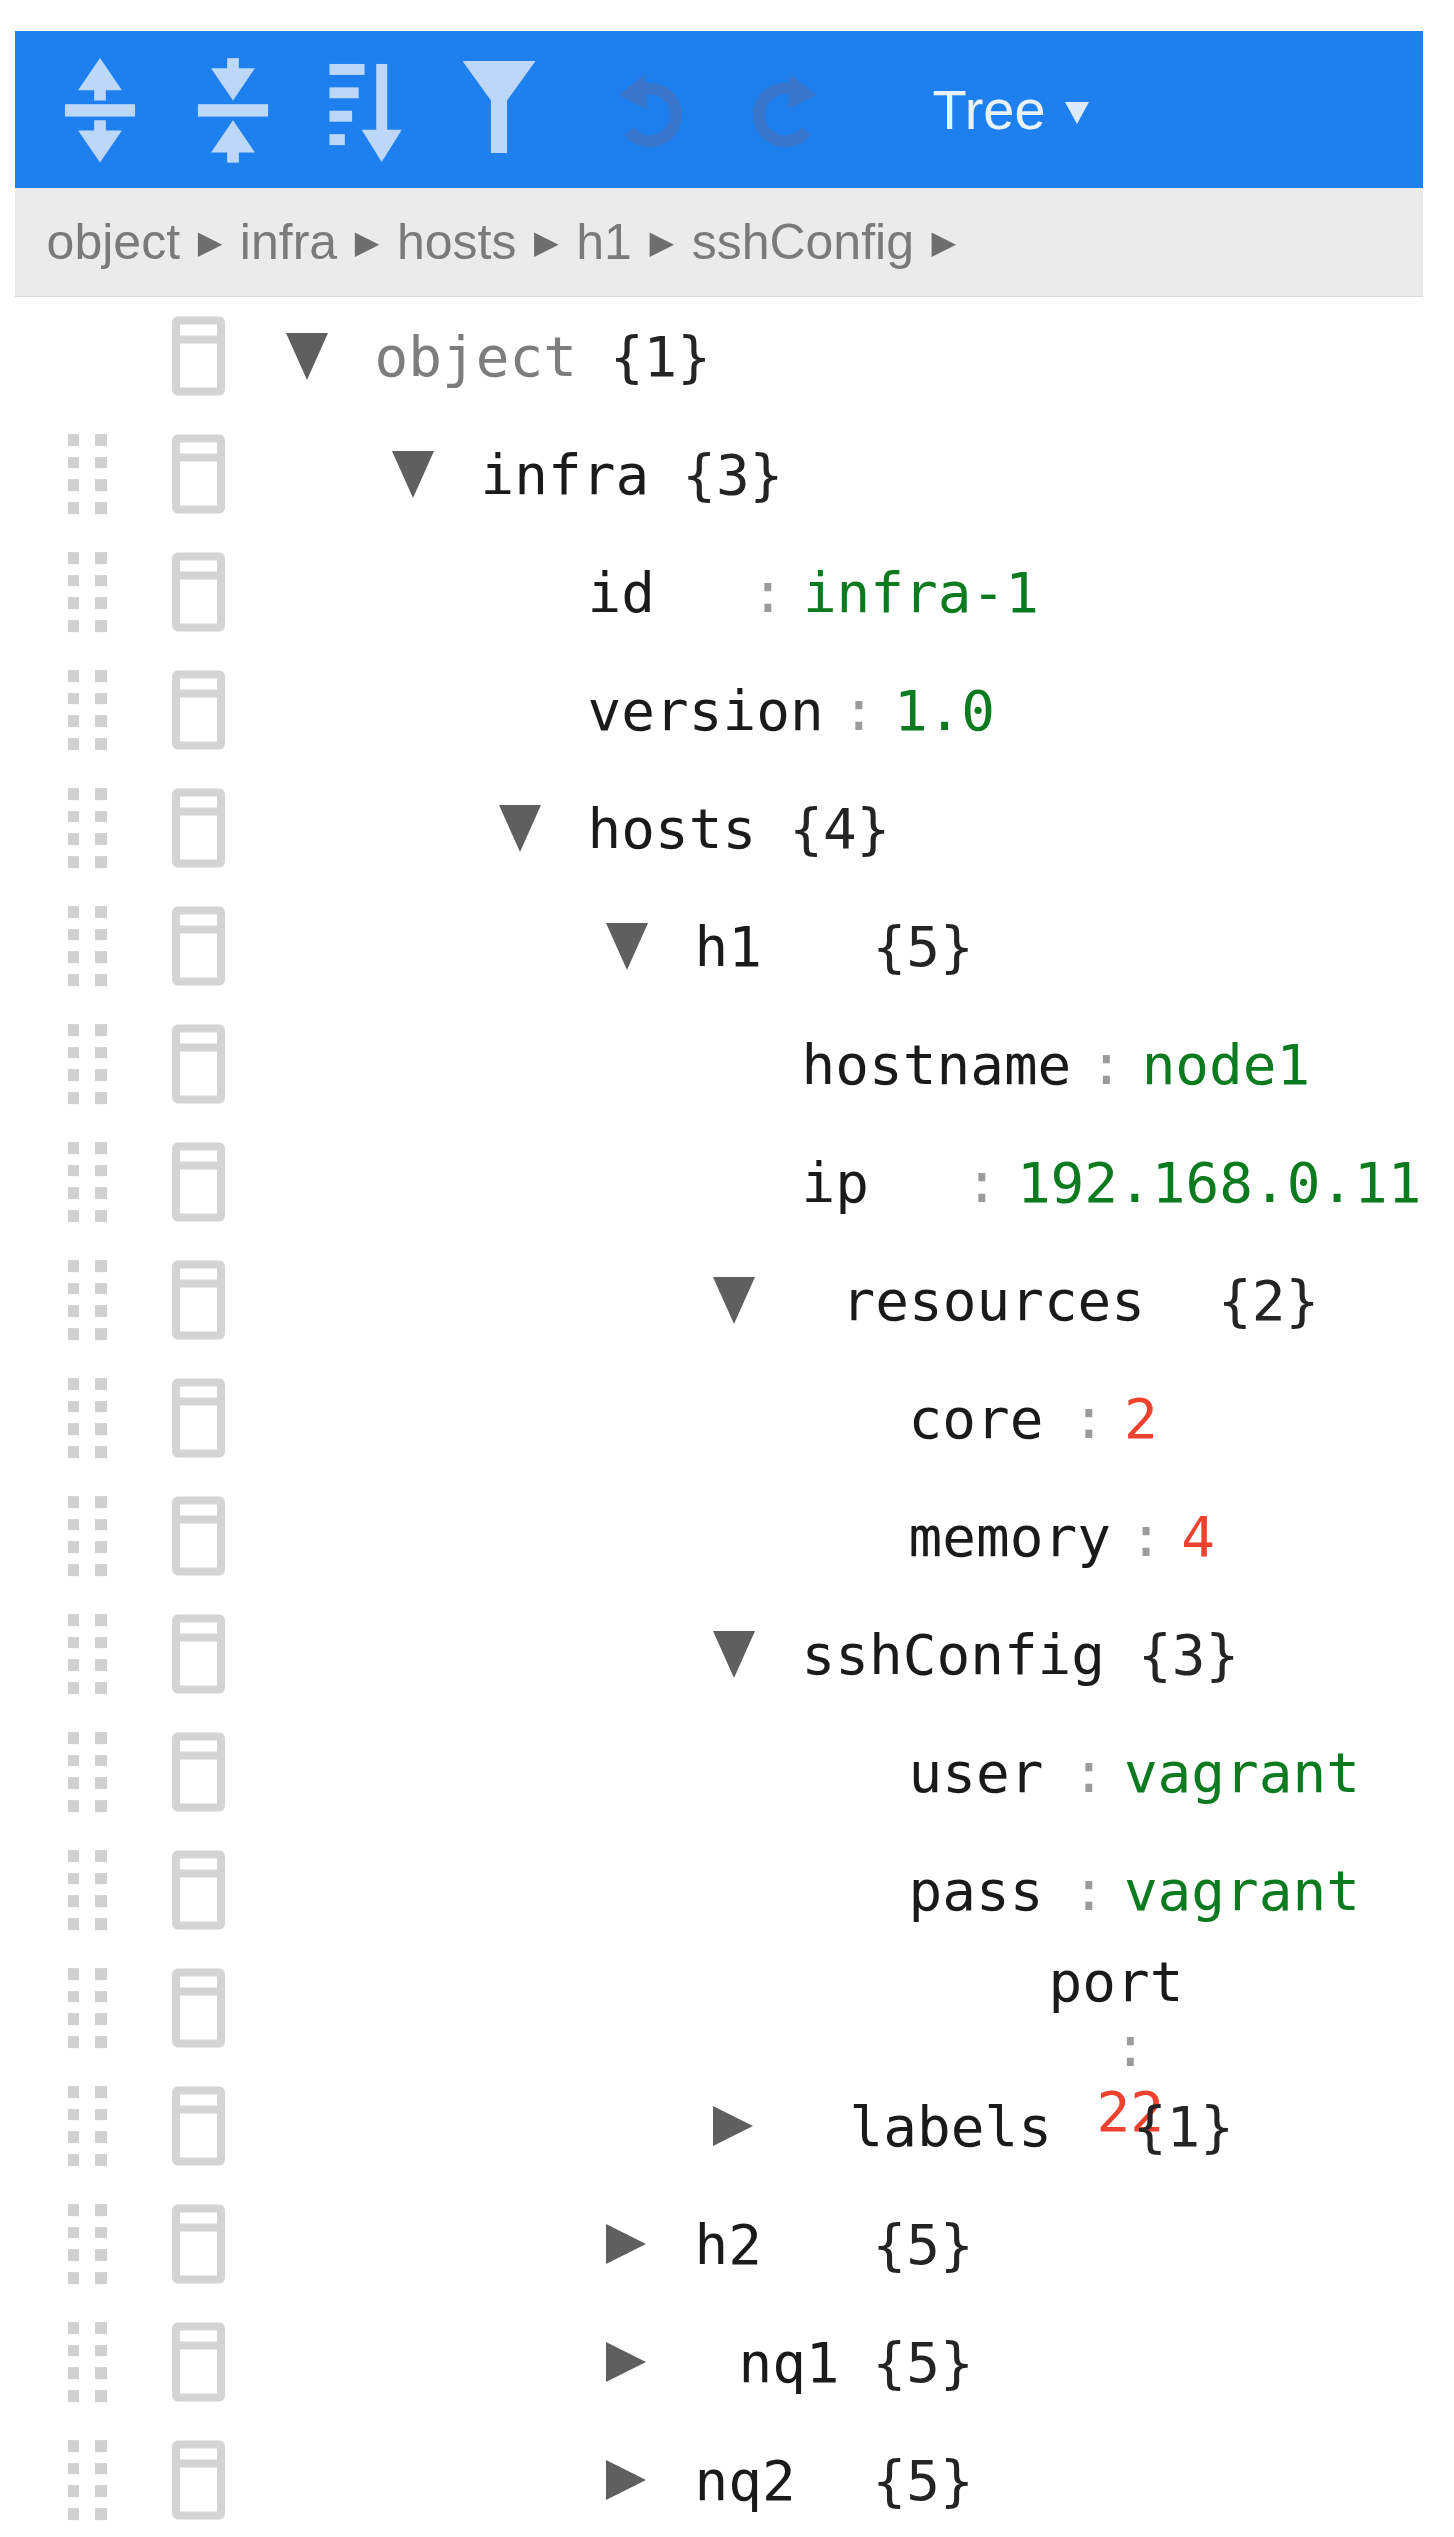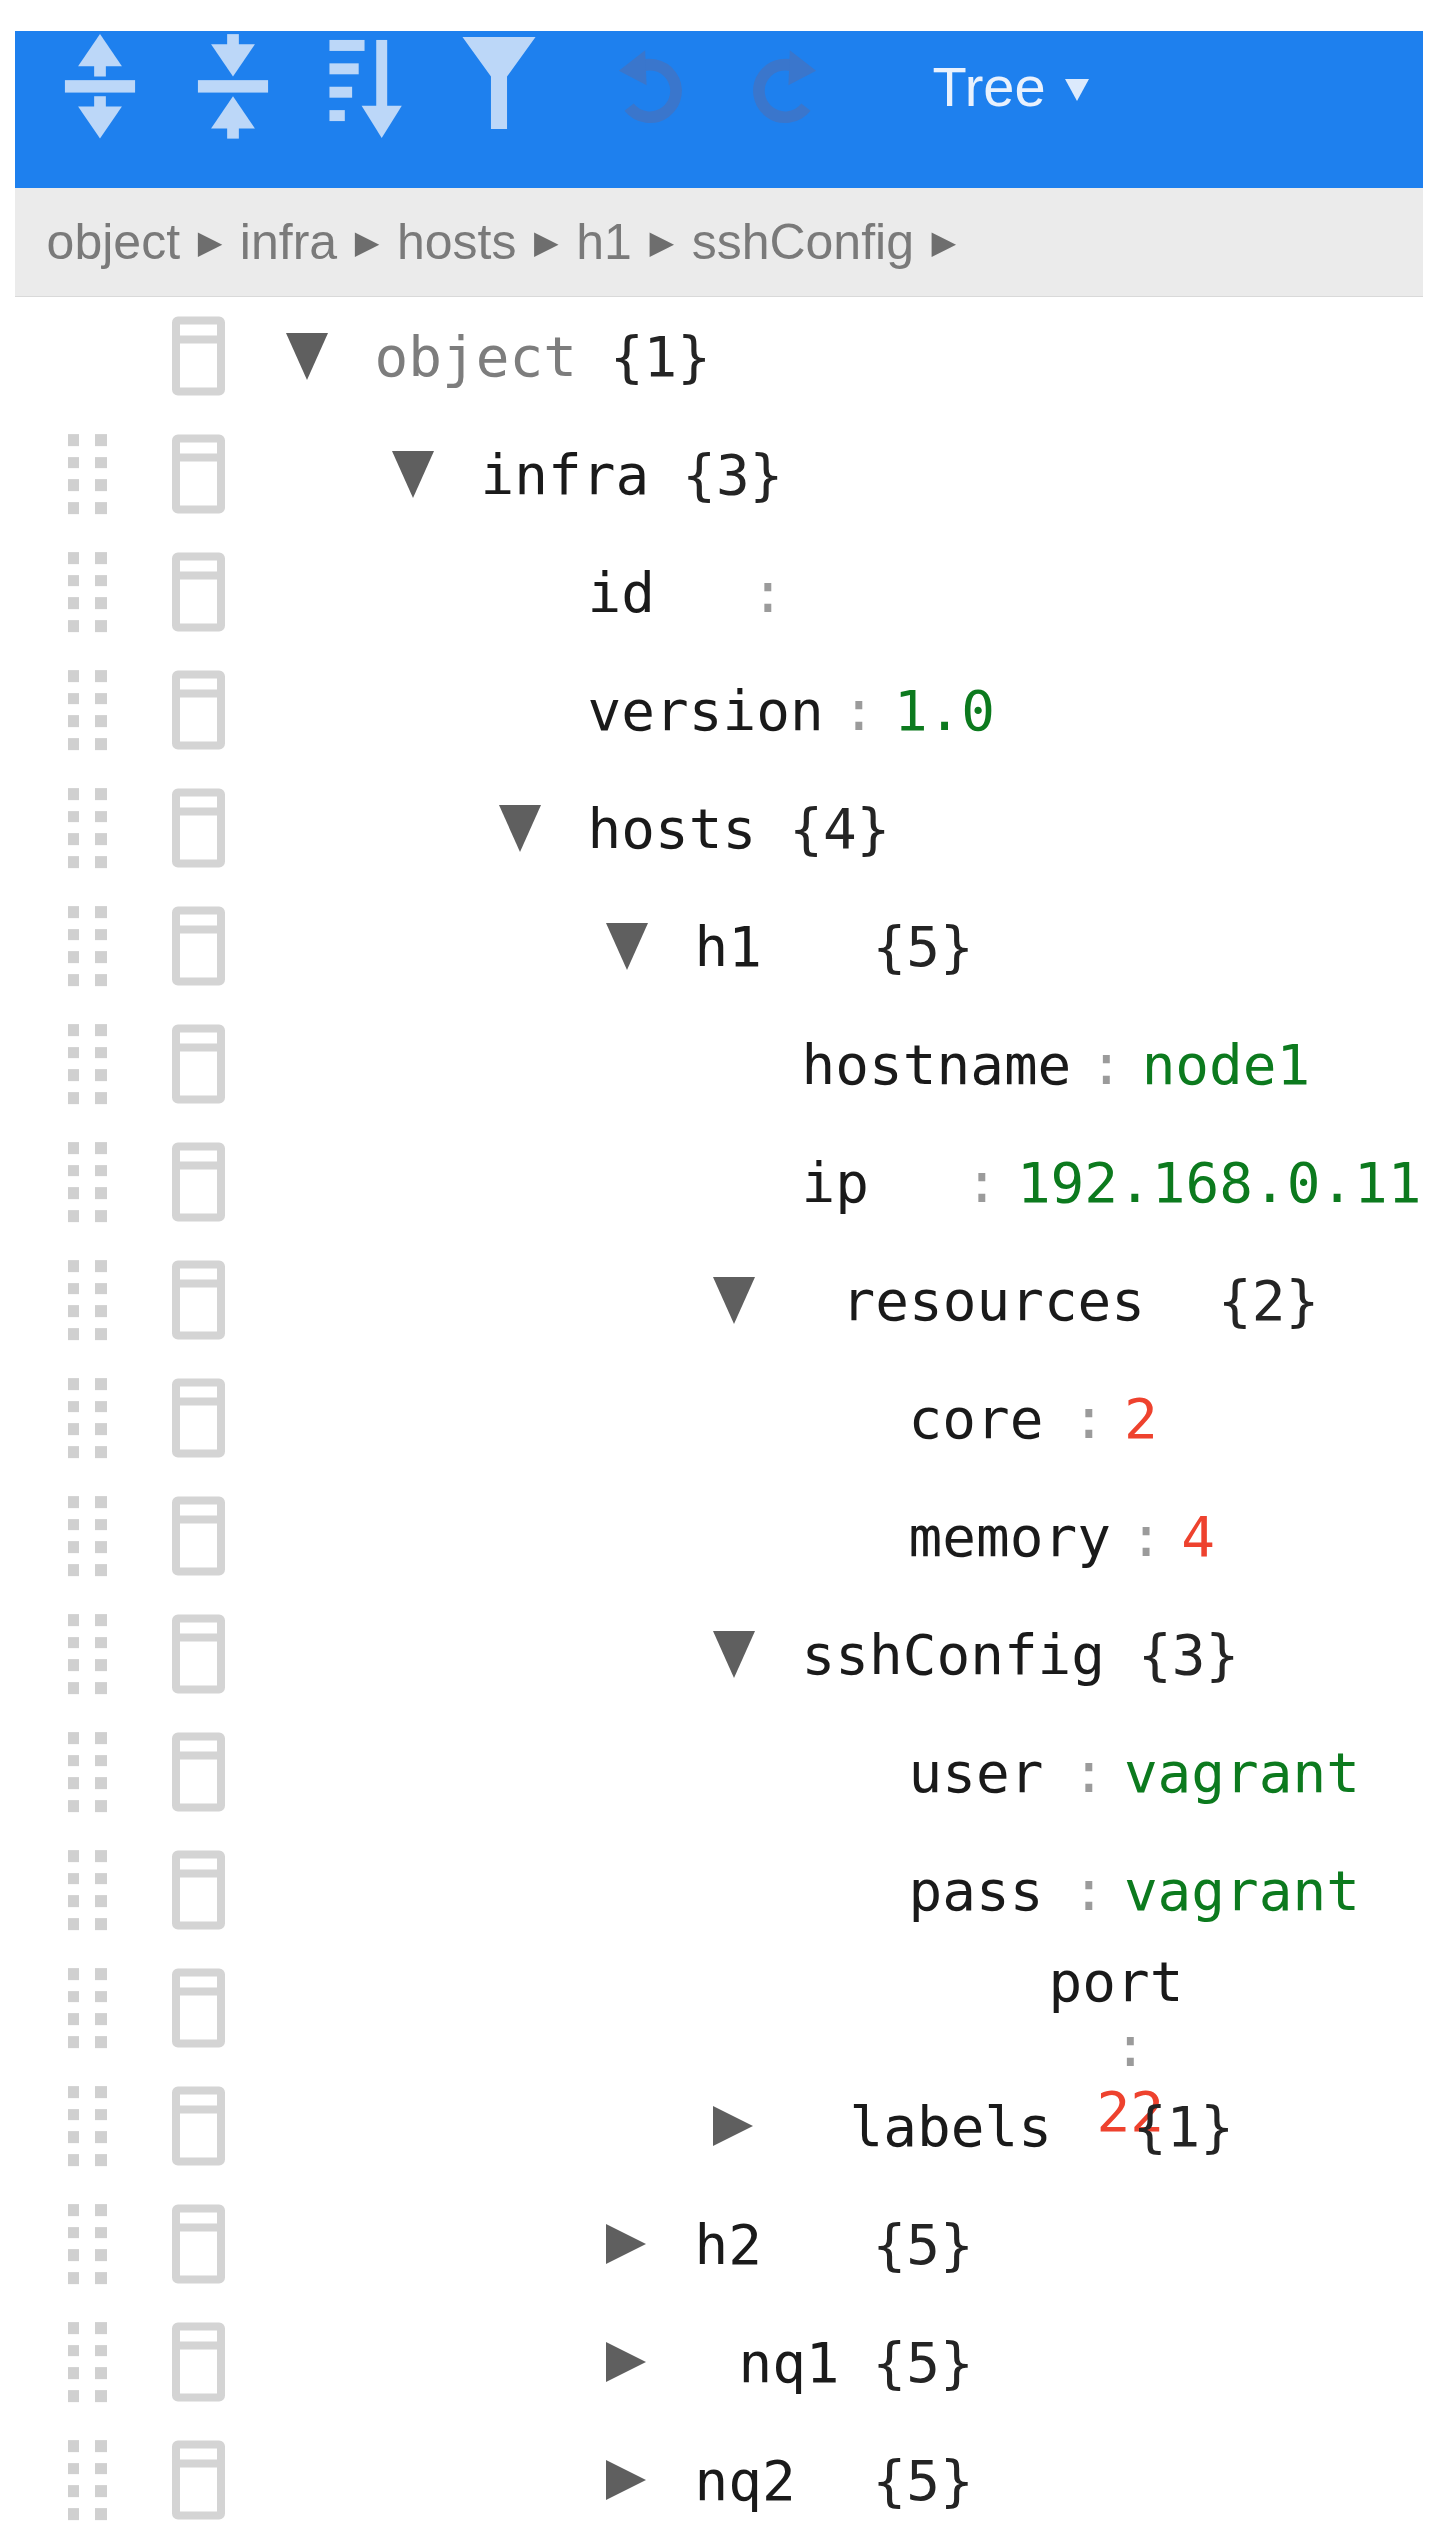--- a/index.html
+++ b/index.html
@@ -8,21 +8,21 @@
     --separator:#9b9b9b; --count:#242424; --triangle:#5f5f5f;
     --breadcrumb-bg:#ebebeb; --breadcrumb-text:#7a7a7a; --breadcrumb-sep:#6e6e6e;
     --handle:#d0d0d0; --ctx:#d4d4d4;
   }
   *{box-sizing:border-box;margin:0;padding:0}
   html,body{width:1455px;height:2538px;background:#ffffff;overflow:hidden;
     font-family:"DejaVu Sans Mono",monospace}
   .editor{position:absolute;left:14.6px;top:31px;width:1408px}
 
   
-  .menu{height:157px;background:var(--toolbar-bg);display:flex;
+  .menu{height:157px;background:var(--toolbar-bg);display:flex;align-items:center;
     padding-left:47px}
   .mbtn{width:76px;height:110px;margin-right:57px;border:none;background:transparent;
     padding:0;cursor:pointer;display:block}
   .mbtn svg{display:block;width:76px;height:110px}
   .mbtn.undo{margin-left:19px}
   .modebtn{margin-left:41px;display:flex;align-items:center;gap:19px;border:none;
     background:transparent;cursor:pointer;padding:0 13px;height:110px}
   .modelabel{font-family:"Liberation Sans",sans-serif;font-size:56px;color:#e9f1fd}
   .modecaret{width:0;height:0;border-left:12.4px solid transparent;
     border-right:12.4px solid transparent;border-top:22px solid #dceafc;margin-top:7.3px}
@@ -176,20 +176,21 @@
           <i></i>
           <i></i>
           <i></i>
         </div>
         <button class="ctx-btn">
           <i></i>
         </button>
         <div class="slot"></div>
         <span class="field">id</span>
         <span class="colon">:</span>
+        <span class="value string">infra-1</span>
       </div>
       <div class="row" style="padding-left: 484px;">
         <div class="drag-handle">
           <i></i>
           <i></i>
           <i></i>
           <i></i>
           <i></i>
           <i></i>
           <i></i>

